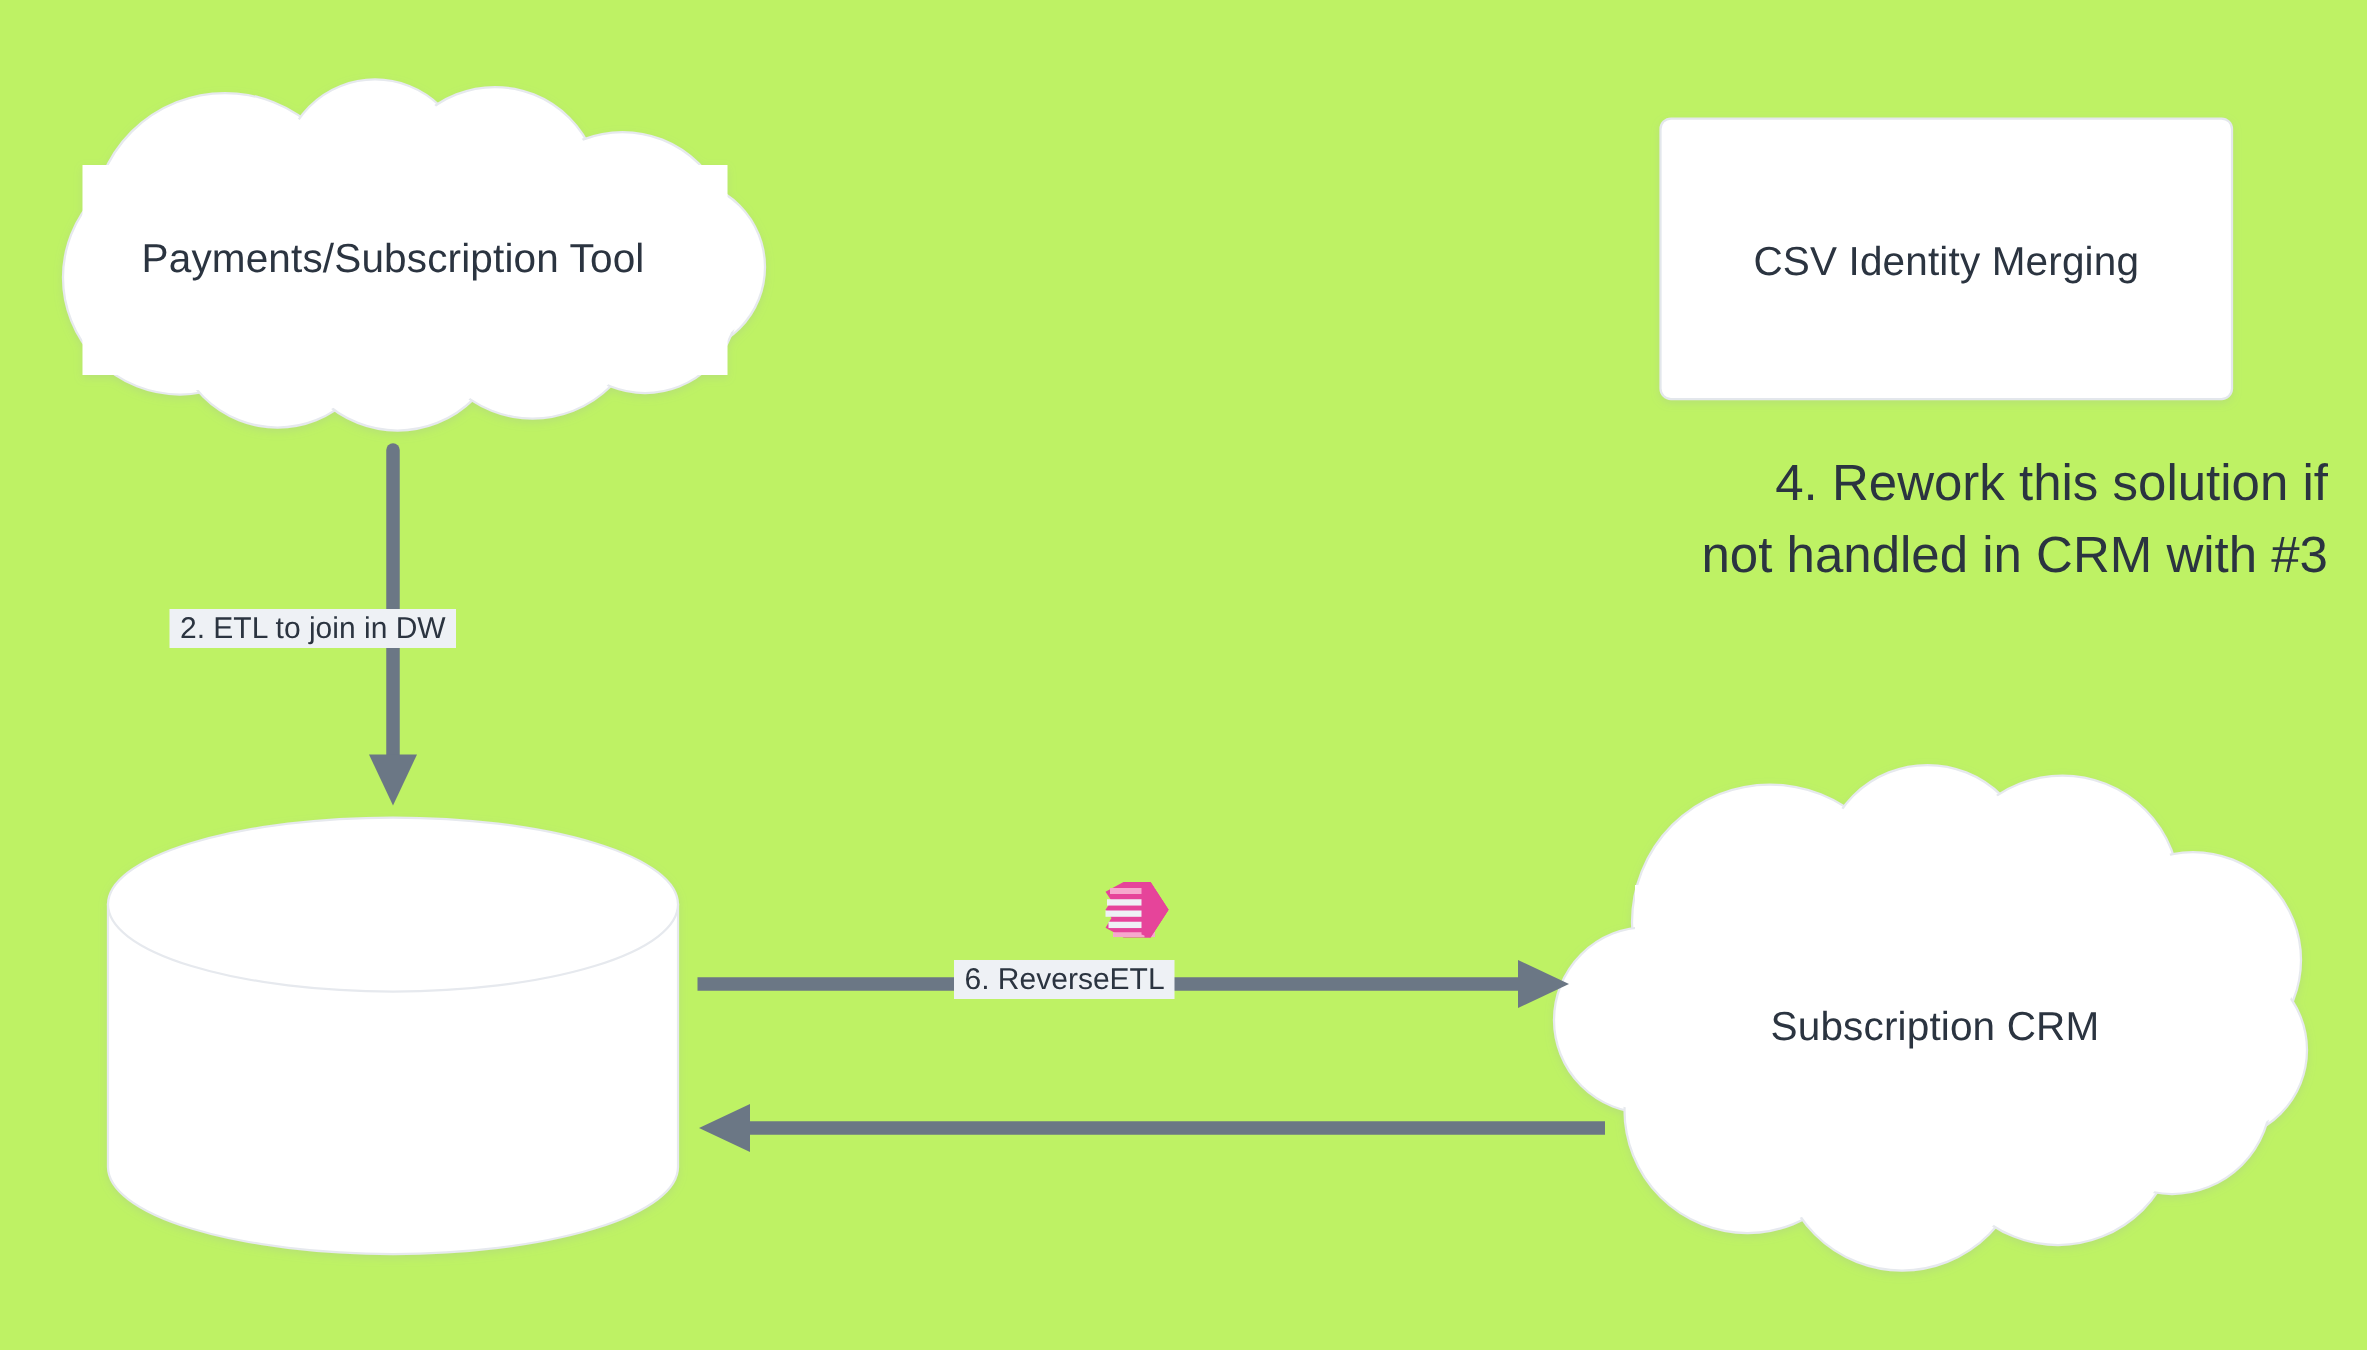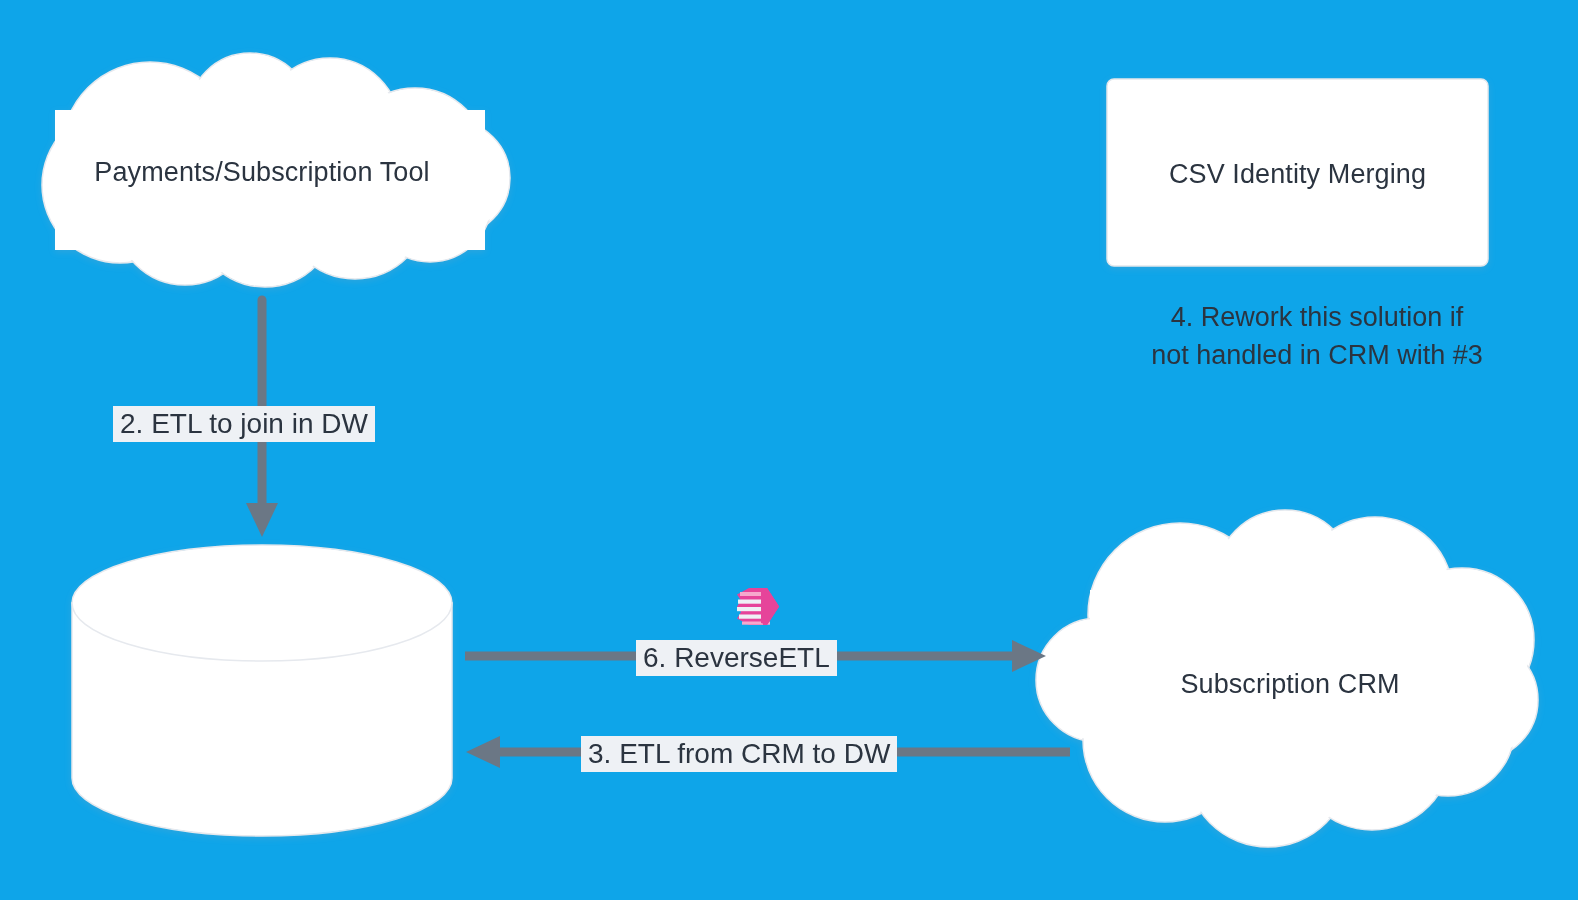--- a/index.html
+++ b/index.html
@@ -11,21 +11,21 @@
     width: 1578px;
     height: 900px;
     background: #eef1f5;
     font-family: "Liberation Sans", "DejaVu Sans", sans-serif;
     overflow: hidden;
   }
   #canvas {
     position: relative;
     width: 1578px;
     height: 900px;
-    background: #0ea5e9;
+    background: #bef264;
   }
   .svg-layer {
     position: absolute;
     top: 0;
     left: 0;
     width: 1578px;
     height: 900px;
   }
   .node-label {
     position: absolute;
@@ -33,34 +33,34 @@
     font-size: 27px;
     line-height: 1.32;
     text-align: center;
     letter-spacing: 0.1px;
     white-space: pre-line;
     pointer-events: none;
   }
   .edge-label {
     position: absolute;
     color: #2b3440;
-    font-size: 28px;
+    font-size: 20px;
     line-height: 1.3;
     background: #eef1f5;
     padding: 0 7px;
     white-space: nowrap;
     text-align: right;
   }
   .annot-text {
     position: absolute;
     color: #2b3440;
-    font-size: 27px;
+    font-size: 34px;
     line-height: 1.42;
     white-space: pre-line;
-    text-align: center;
+    text-align: right;
   }
 </style>
 </head>
 <body>
 
 <div id="canvas">
 
   <svg class="svg-layer" viewBox="0 0 1578 900" xmlns="http://www.w3.org/2000/svg">
     <defs>
       <filter id="softshadow" x="-25%" y="-25%" width="150%" height="150%">
@@ -158,18 +158,17 @@
 
   <div class="node-label" style="left:1107px; top:157px; width:381px;">CSV Identity Merging</div>
 
 
   <div class="node-label" style="left:1090px; top:667px; width:400px;">Subscription CRM</div>
 
   <div class="edge-label" style="left:113px; top:406px;">2. ETL to join in DW</div>
 
   <div class="edge-label" style="left:636px; top:640px;">6. ReverseETL</div>
 
-  <div class="edge-label" style="left:581px; top:736px;">3. ETL from CRM to DW</div>
 
   <div class="annot-text" style="left:1082px; top:298px; width:470px;">4. Rework this solution if
 not handled in CRM with #3</div>
 
 </div>
 
 </body></html>

